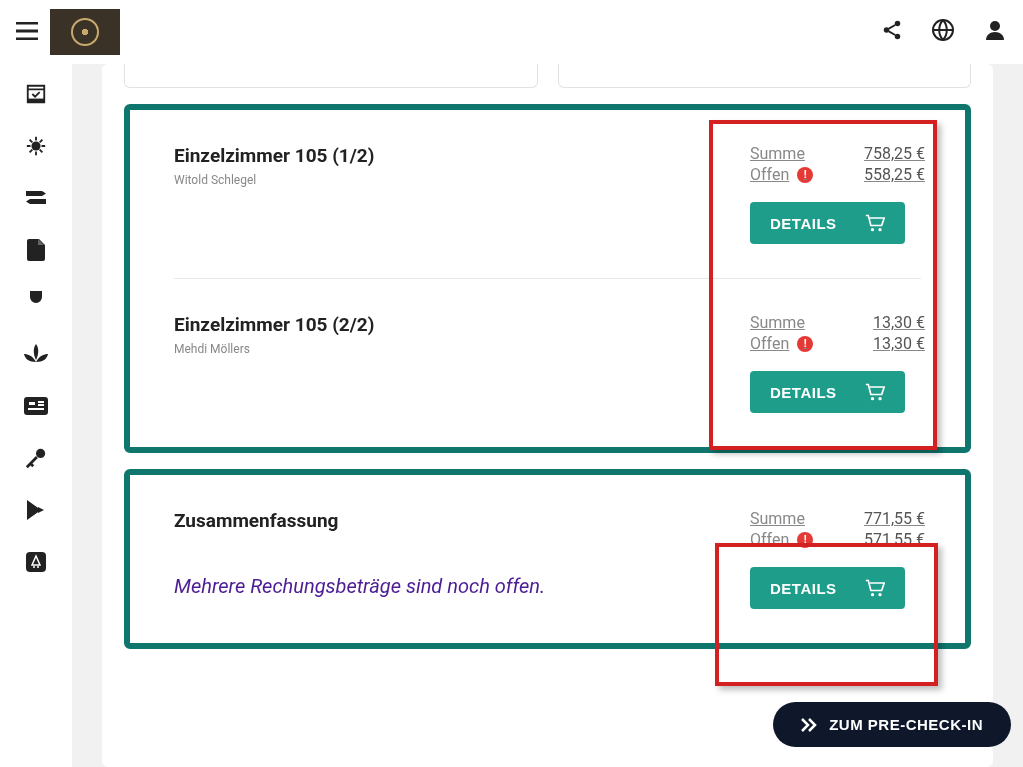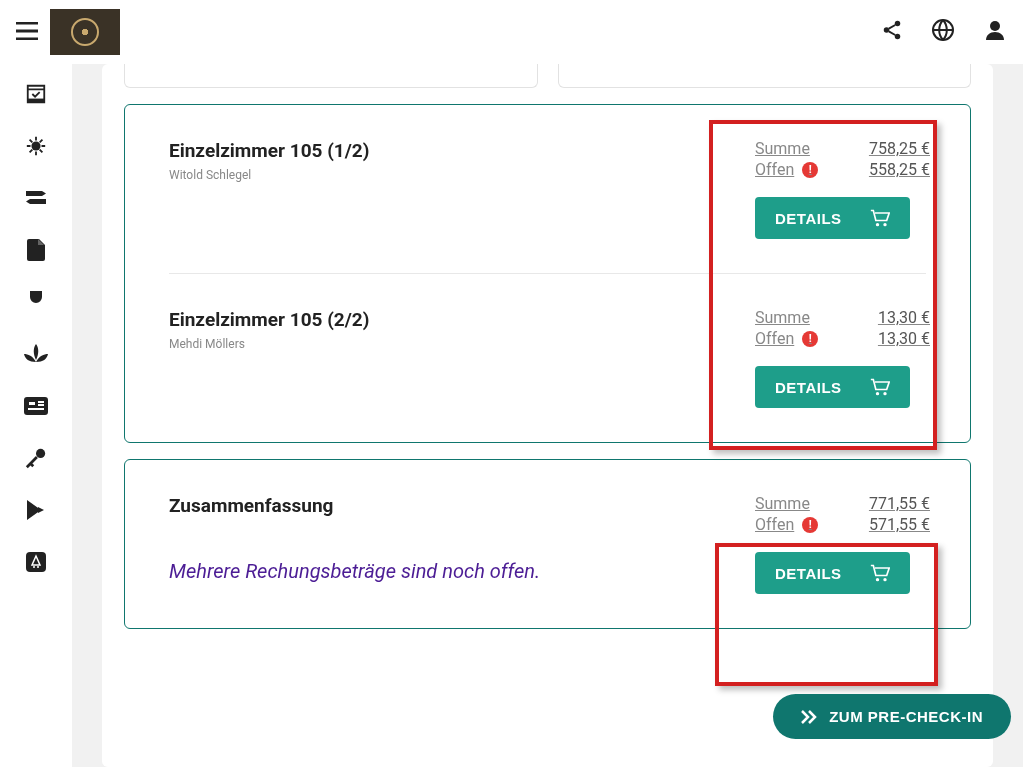--- a/index.html
+++ b/index.html
@@ -103,21 +103,21 @@
 .placeholder-card {
   flex: 1;
   height: 24px;
   border: 1px solid #e2e2e2;
   border-radius: 6px;
   border-top: none;
   border-top-left-radius: 0;
   border-top-right-radius: 0;
 }
 .card {
-  border: 1px solid #0f766e;
+  border: 6px solid #0f766e;
   border-radius: 6px;
   margin-bottom: 16px;
 }
 .room-block {
   display: flex;
   justify-content: space-between;
   padding: 34px 40px 34px 44px;
 }
 .room-left {
   flex: 1;
@@ -200,22 +200,22 @@
   position: absolute;
   border: 4px solid #d32020;
   box-shadow: 4px 4px 6px rgba(0,0,0,0.25);
   pointer-events: none;
 }
 .hl1 { left: 709px; top: 120px; width: 228px; height: 330px; }
 .hl2 { left: 715px; top: 543px; width: 223px; height: 143px; }
 .precheck-btn {
   position: absolute;
   right: 12px;
-  bottom: 28px;
-  background: #0f766e;
+  bottom: 20px;
+  background: #0f172a;
   color: #fff;
   border: none;
   border-radius: 26px;
   padding: 14px 28px;
   font-size: 15px;
   font-weight: 700;
   letter-spacing: 0.5px;
   display: flex;
   align-items: center;
   gap: 12px;

